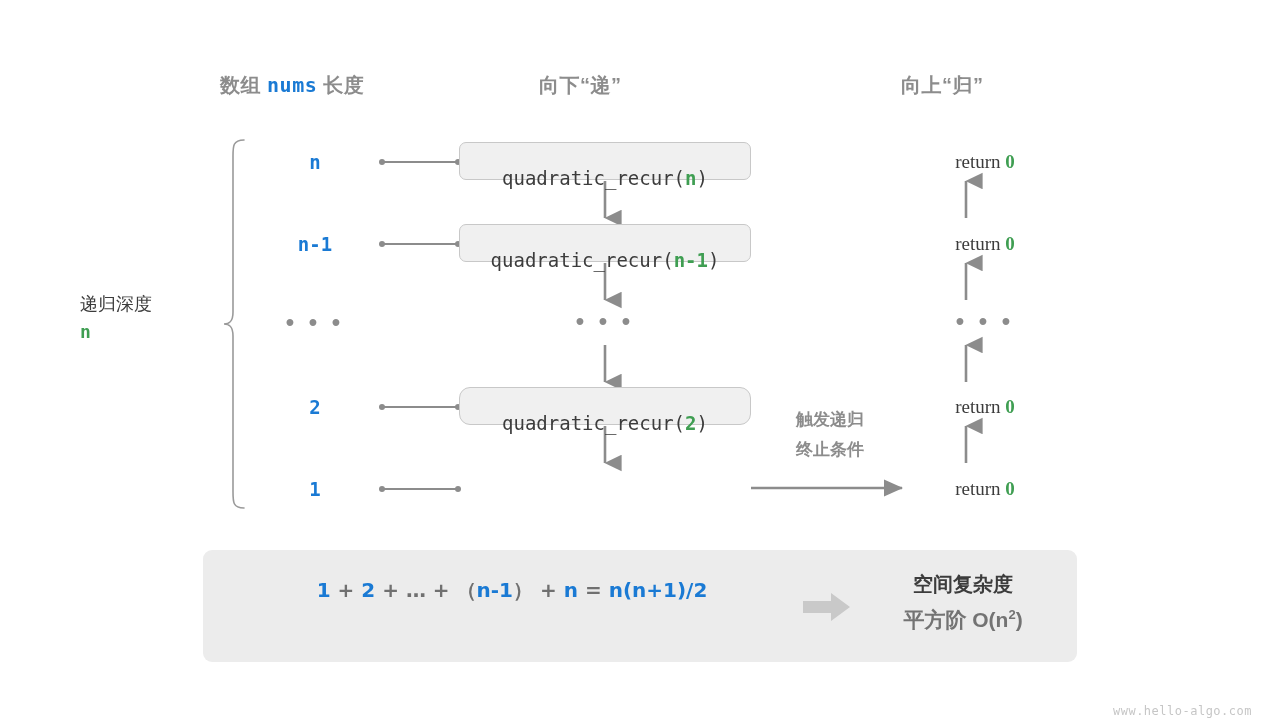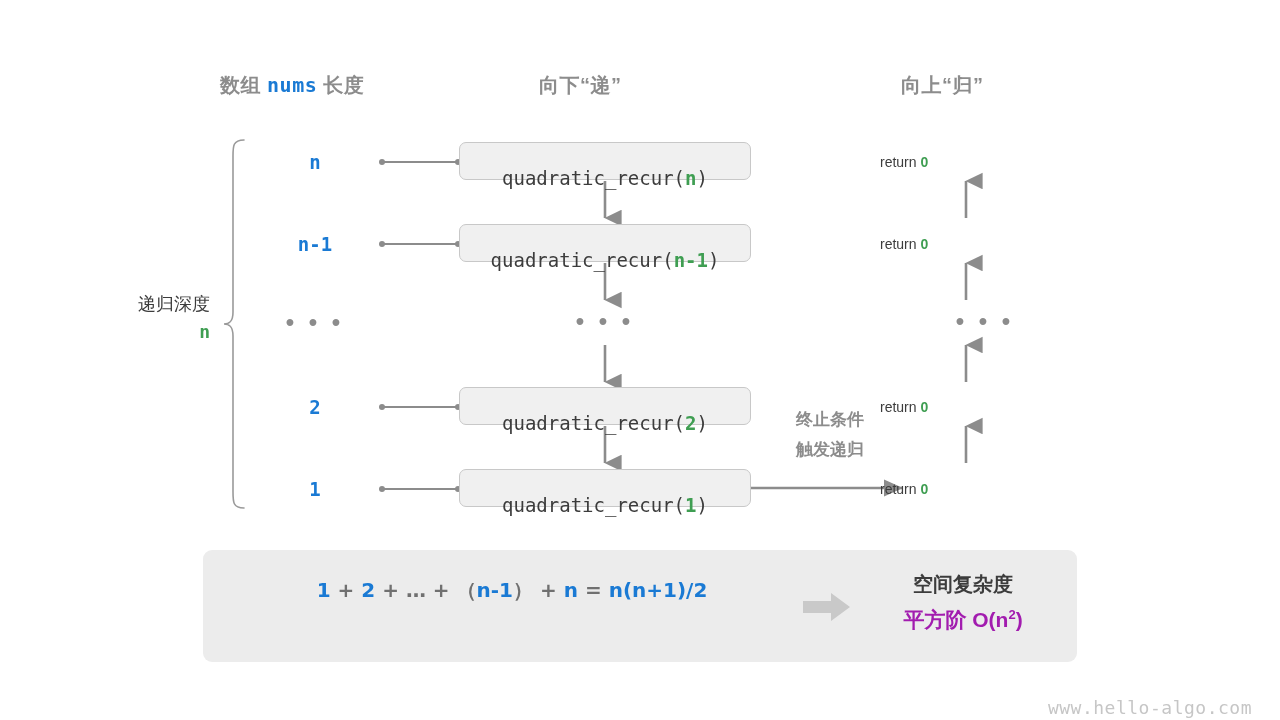--- a/index.html
+++ b/index.html
@@ -41,21 +41,21 @@
   #hdr-depth { left: 220px; top: 60px; }
   #hdr-down  { left: 539px; top: 60px; }
   #hdr-up    { left: 901px; top: 60px; }
 
   
   #depth-label {
     position: absolute;
     left: 80px;
     top: 278px;
     width: 130px;
-    text-align: right;
+    text-align: left;
     color: #3c3c3c;
     font-size: 18px;
     line-height: 28px;
     font-weight: normal;
   }
   #depth-label .mono-green {
     font-family: "DejaVu Sans Mono", "Liberation Mono", monospace;
     color: #3f9e52;
     font-weight: bold;
     font-size: 18px;
@@ -157,26 +157,26 @@
     font-weight: bold;
     letter-spacing: 4px;
     color: #8c8c8c;
   }
 
   
   .ret {
     position: absolute;
     left: 880px;
     width: 210px;
-    text-align: left;
+    text-align: center;
     top: 0;
     height: 40px;
     line-height: 40px;
-    font-family: Liberation Sans, sans-serif;
-    font-size: 14px;
+    font-family: Liberation Serif, serif;
+    font-size: 19px;
     color: #3c3c3c;
     white-space: nowrap;
   }
   .ret .zero { color: #3f9e52; font-weight: bold; }
   .ret-dots {
     position: absolute;
     left: 880px;
     width: 210px;
     text-align: center;
     top: 0;
@@ -258,35 +258,35 @@
   }
   #sum-title {
     color: #3c3c3c;
     font-size: 20px;
     font-weight: bold;
     line-height: 32px;
     white-space: nowrap;
   }
   #sum-value {
     margin-top: 6px;
-    color: #a21caf;
+    color: #737373;
     font-size: 21px;
     font-weight: bold;
     white-space: nowrap;
   }
   #sum-value sup { font-size: 0.62em; }
 
   
   #watermark {
     position: absolute;
     right: 28px;
     bottom: 14px;
     color: #c6c6c6;
     font-family: "DejaVu Sans Mono", "Liberation Mono", monospace;
-    font-size: 18px;
+    font-size: 12px;
     letter-spacing: 0.5px;
   }
 </style>
 </head>
 <body>
 
 <div class="stage">
 
   <div class="col-header" id="hdr-depth">
     <span>数组 </span><span class="mono-blue">nums</span><span> 长度</span>
@@ -359,42 +359,39 @@
 
   <div class="row" style="top:292px;">
     <div class="depth-dots">• • •</div>
     <div class="mid-dots">• • •</div>
     <div class="ret-dots">• • •</div>
   </div>
 
   <div class="row" style="top:375px;">
     <div class="depth-val">2</div>
     <div class="connector"></div>
-    <div class="call-box" style="width:292px;">
+    <div class="call-box" style="width:292px;border-radius:11px;">
       <span>quadratic_recur(</span><span class="arg">2</span><span>)</span>
     </div>
     <div class="ret">
       <span>return </span><span class="zero">0</span>
     </div>
   </div>
 
   <div class="row" style="top:457px;">
     <div class="depth-val">1</div>
     <div class="connector"></div>
-    <div class="call-box" style="width:292px;">
-      <span>quadratic_recur(</span><span class="arg">1</span><span>)</span>
-    </div>
     <div class="ret">
       <span>return </span><span class="zero">0</span>
     </div>
   </div>
 
   <div id="trigger-note">
+    <div>触发递归</div>
     <div>终止条件</div>
-    <div>触发递归</div>
   </div>
 
   <div id="summary">
 
     <div id="summary-left">
       <div id="sum-line2">
         <span class="b">1</span><span class="op"> + </span><span class="b">2</span><span class="op"> + </span><span class="op">…</span><span class="op"> + </span><span class="op">（</span><span class="b">n-1</span><span class="op">）</span><span class="op"> + </span><span class="b">n</span><span class="op"> = </span><span class="b">n(n+1)/2</span>
       </div>
     </div>
 

